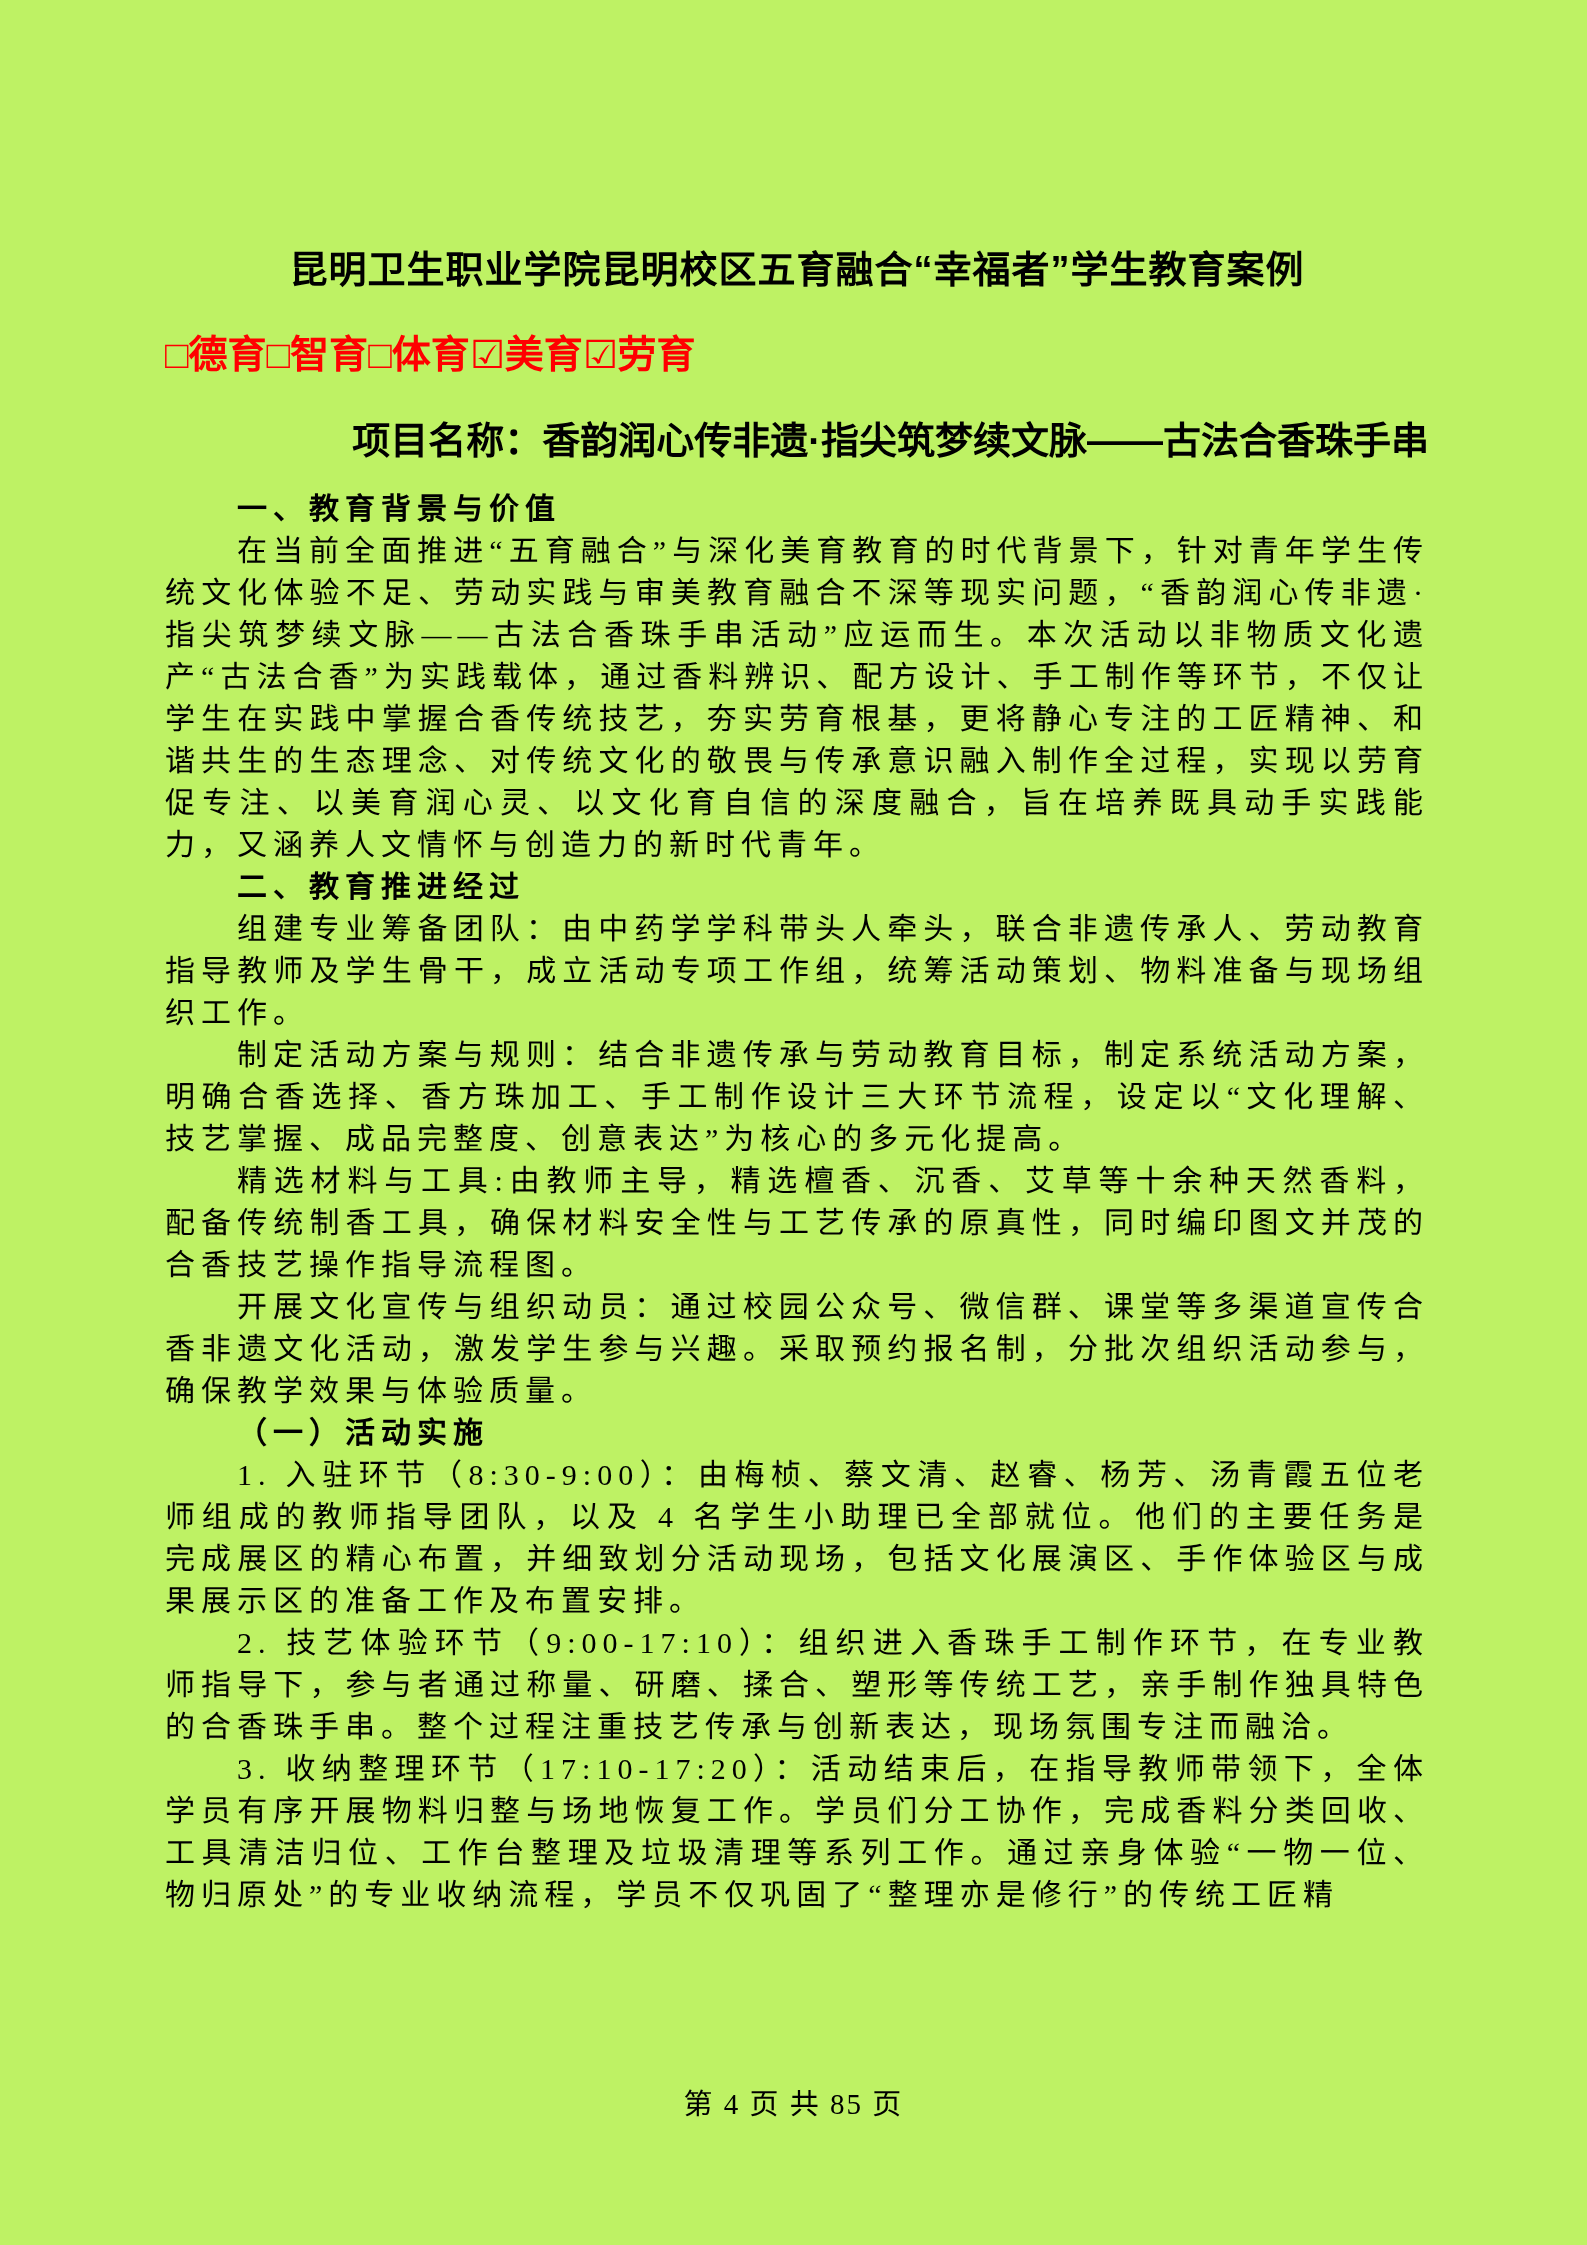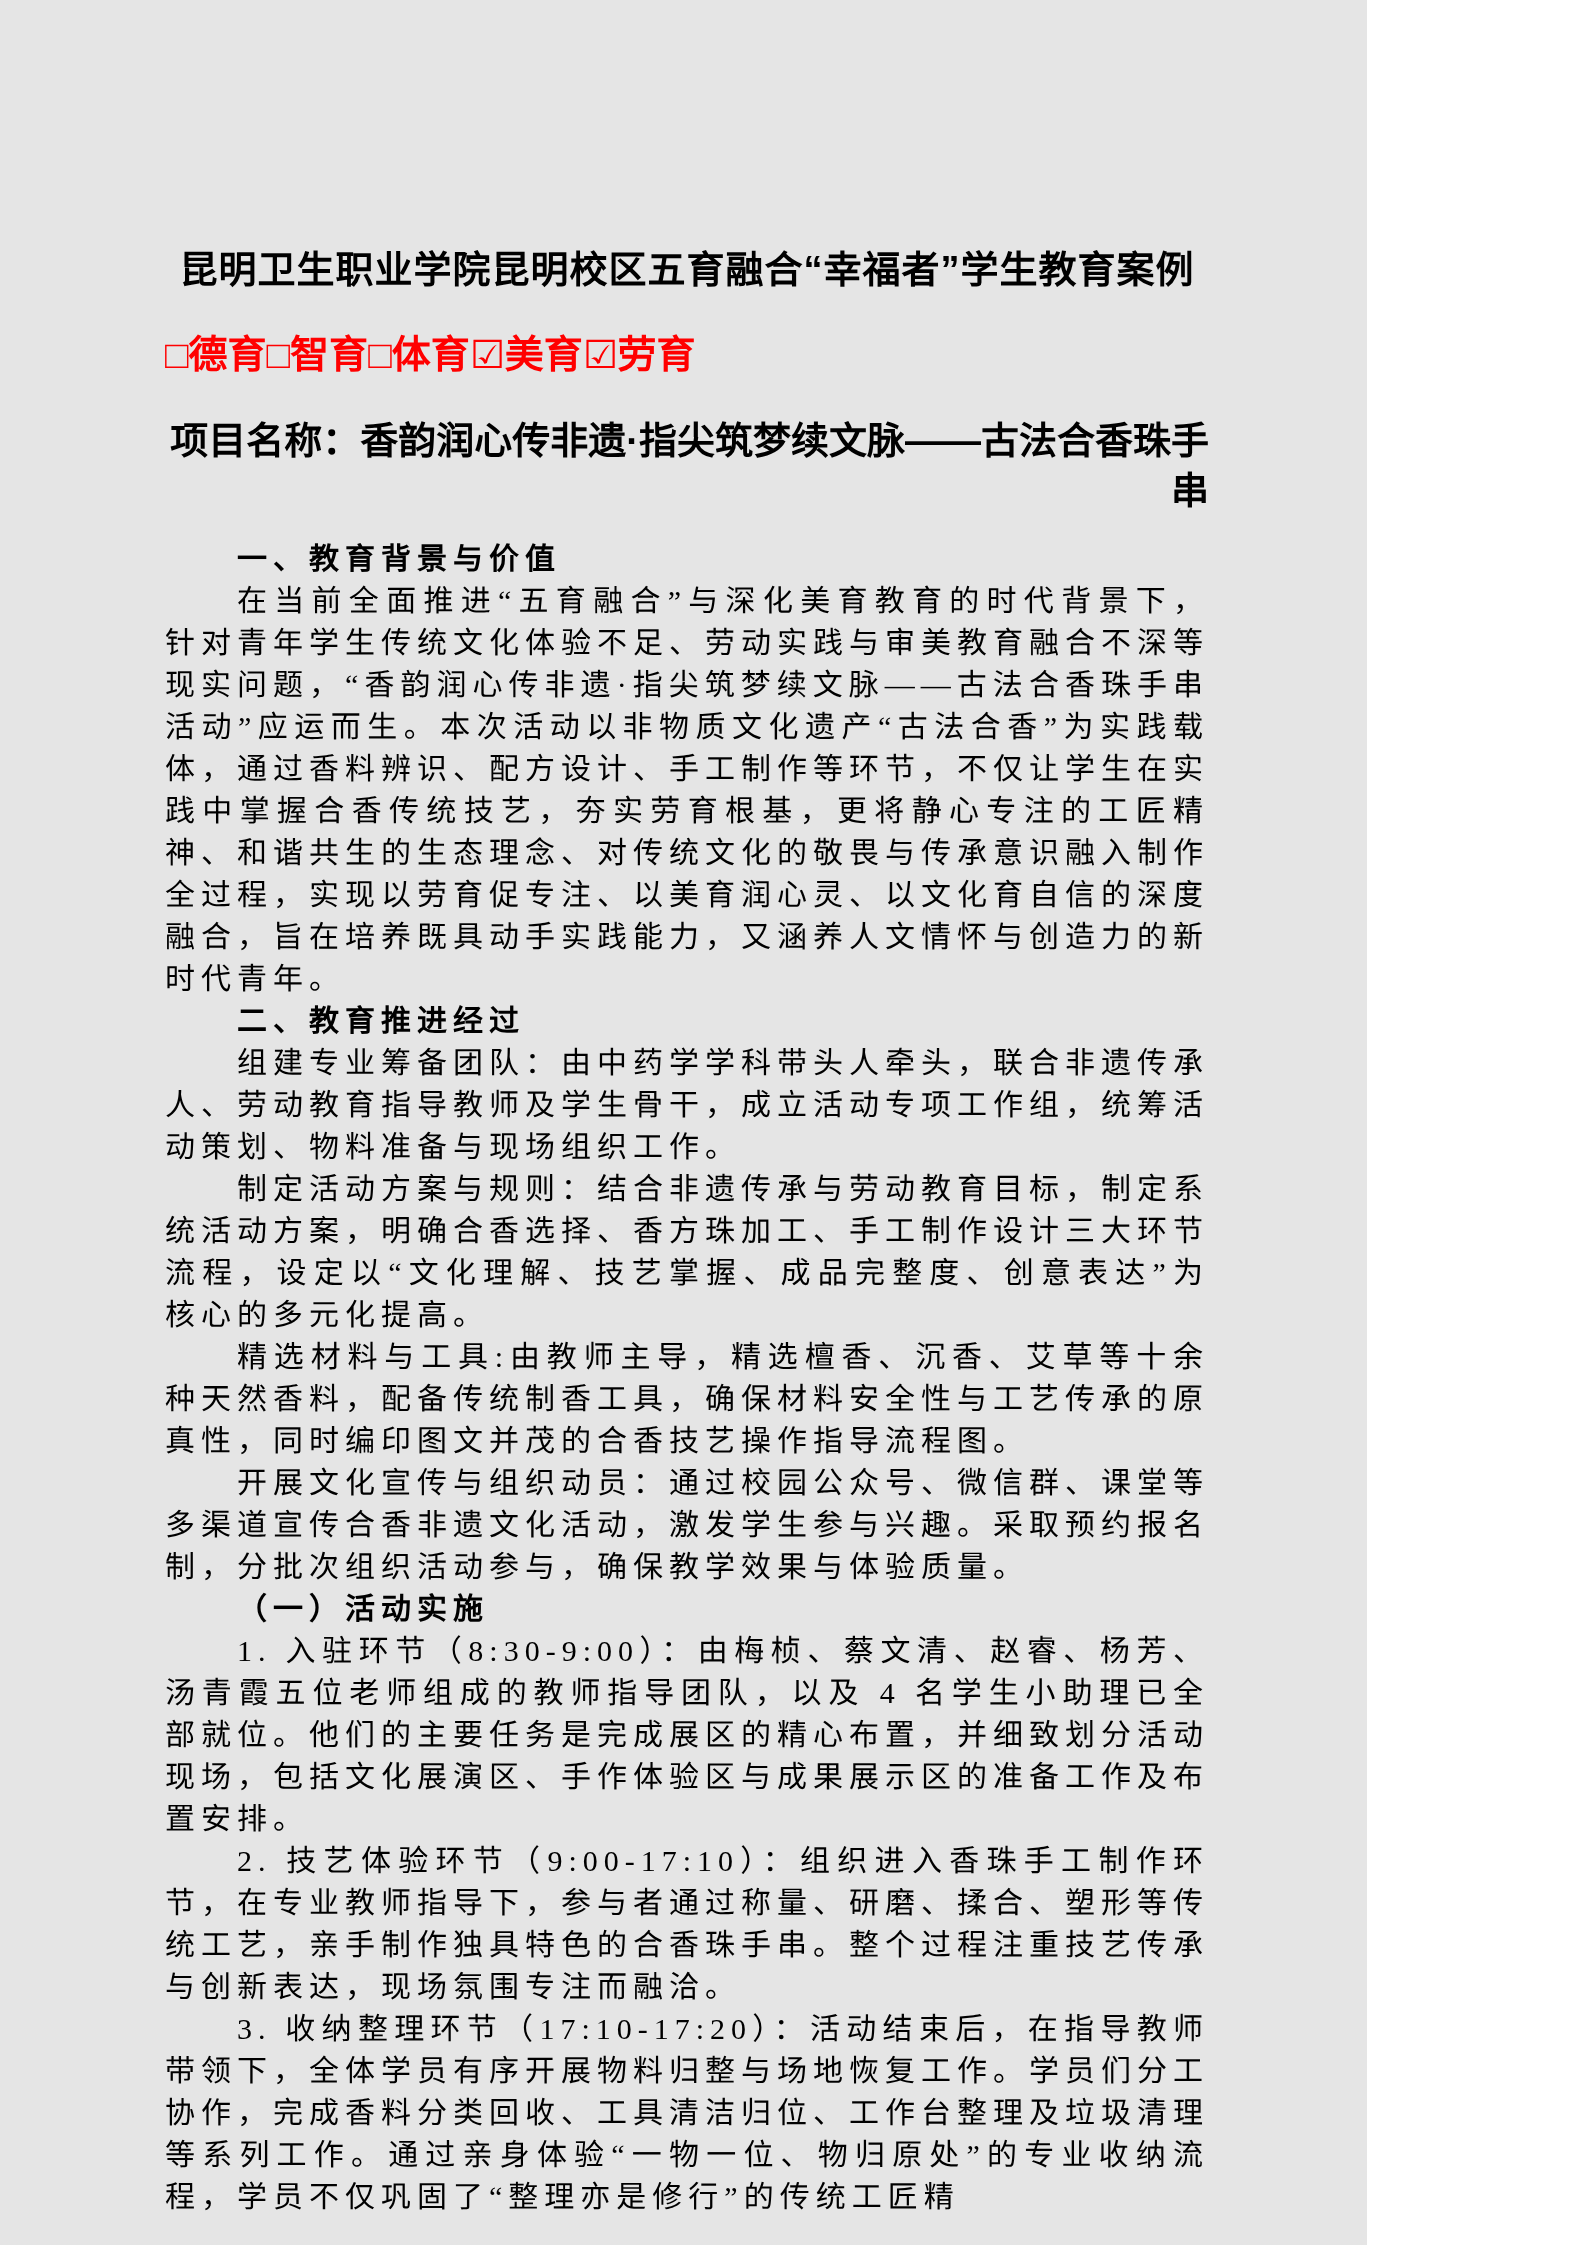--- a/index.html
+++ b/index.html
@@ -2,23 +2,23 @@
 <html lang="zh-CN" style="--accent-red: #FF0000; --text: #000000; --page-bg: #FFFFFF;"><head>
 <meta charset="utf-8">
 <style>
   html, body {
     margin: 0;
     padding: 0;
     background: #ffffff;
   }
   .page {
     position: relative;
-    width: 1367px;
+    width: 1587px;
     height: 2245px;
-    background: #e5e5e5;
+    background: #bef264;
     color: #000000;
     overflow: hidden;
   }
   .content {
     position: absolute;
     left: 165px;
     right: 158px;
     top: 246px;
   }
   .main-title {
@@ -106,13 +106,14 @@
     <p class="sec-heading">（一）活动实施</p>
 
     <p class="para">1. 入驻环节（8:30-9:00）：由梅桢、蔡文清、赵睿、杨芳、汤青霞五位老师组成的教师指导团队，以及 4 名学生小助理已全部就位。他们的主要任务是完成展区的精心布置，并细致划分活动现场，包括文化展演区、手作体验区与成果展示区的准备工作及布置安排。</p>
 
     <p class="para">2. 技艺体验环节（9:00-17:10）：组织进入香珠手工制作环节，在专业教师指导下，参与者通过称量、研磨、揉合、塑形等传统工艺，亲手制作独具特色的合香珠手串。整个过程注重技艺传承与创新表达，现场氛围专注而融洽。</p>
 
     <p class="para">3. 收纳整理环节（17:10-17:20）：活动结束后，在指导教师带领下，全体学员有序开展物料归整与场地恢复工作。学员们分工协作，完成香料分类回收、工具清洁归位、工作台整理及垃圾清理等系列工作。通过亲身体验“一物一位、物归原处”的专业收纳流程，学员不仅巩固了“整理亦是修行”的传统工匠精</p>
 
   </div>
 
+  <div class="footer">第 4 页 共 85 页</div>
 </div>
 
 </body></html>

